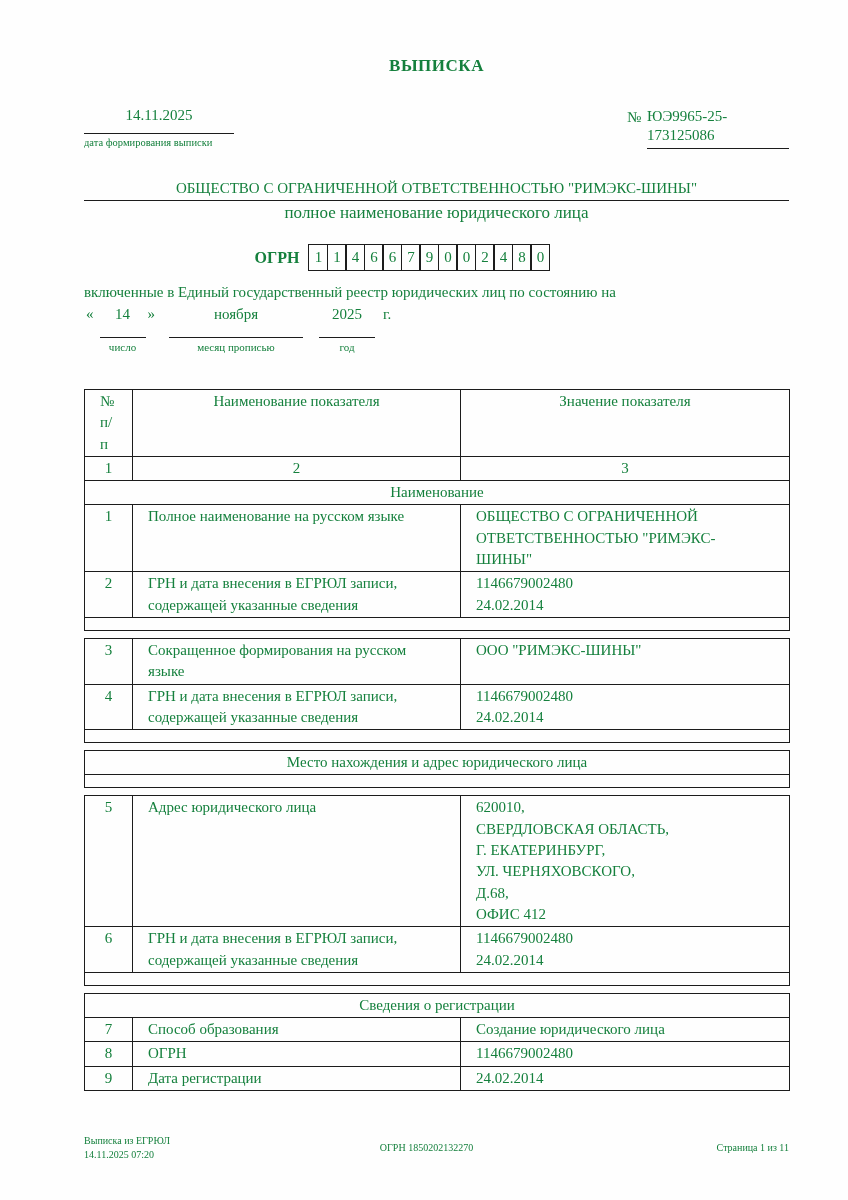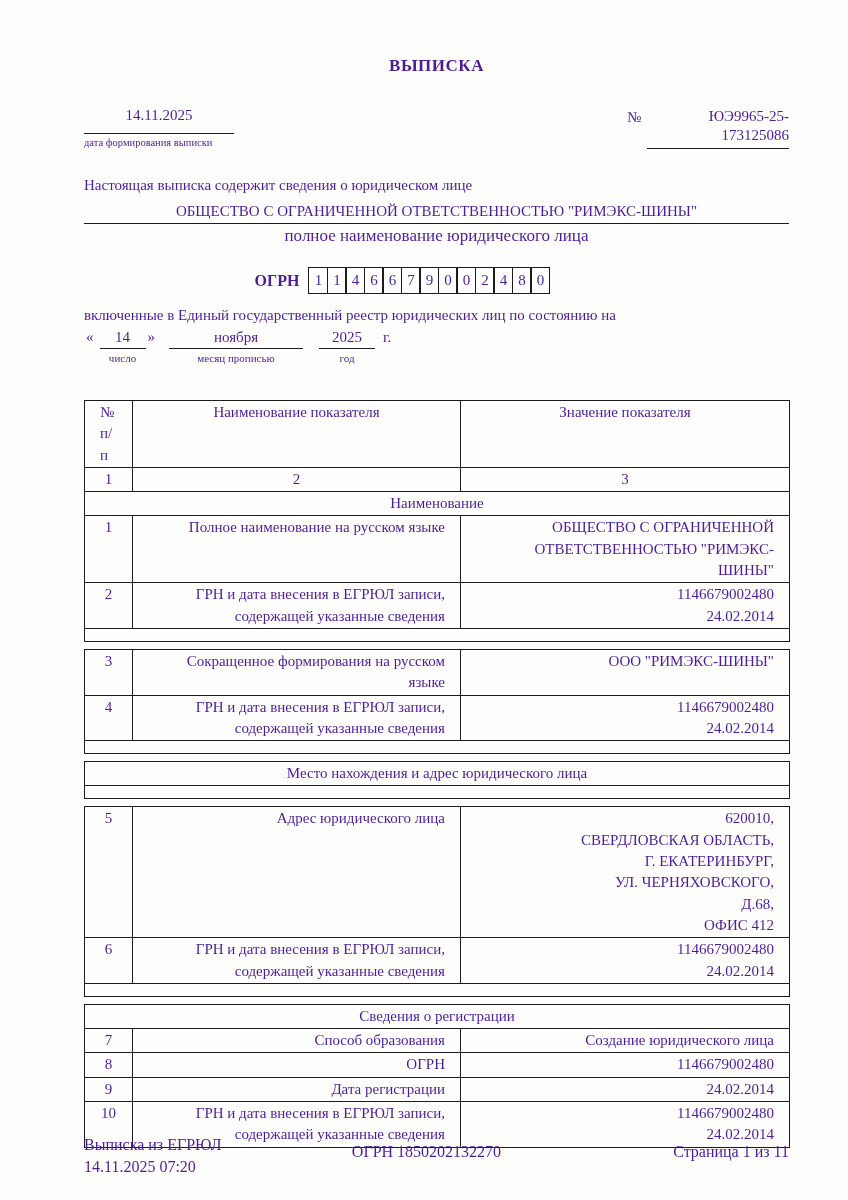--- a/index.html
+++ b/index.html
@@ -1,21 +1,21 @@
 <!DOCTYPE html>
 <html lang="ru"><head>
 <meta charset="utf-8">
 <style>
   html, body { margin: 0; padding: 0; background: #ffffff; }
   .page {
     position: relative;
     width: 848px;
     height: 1200px;
     background: #fefefe;
-    color: #4c1d95;
+    color: #15803d;
     font-family: "Liberation Serif", "DejaVu Serif", serif;
     font-size: 15px;
     overflow: hidden;
   }
   .content {
     position: absolute;
     left: 84px;
     top: 56px;
     width: 705px;
   }
@@ -29,21 +29,21 @@
     text-align: center;
     font-weight: bold;
     font-size: 15.5px;
     margin-top: 7px;
   }
   .meta { position: relative; height: 64px; margin-top: 31px; }
   .meta-date { position: absolute; left: 0; top: 0; width: 150px; }
   .meta-date-value { text-align: center; padding-bottom: 9px; border-bottom: 1.5px solid #1c1c1c; }
   .meta-date-label { text-align: left; font-size: 10.5px; padding-top: 3px; }
   .meta-no-sign { position: absolute; left: 543px; top: 2px; }
-  .meta-number { position: absolute; left: 563px; top: 0; width: 142px; text-align: right; }
+  .meta-number { position: absolute; left: 563px; top: 0; width: 142px; text-align: left; }
   .meta-number-lines { padding-bottom: 3px; border-bottom: 1.5px solid #1c1c1c; line-height: 1.25; }
   .intro-line { margin-top: 6px; }
   .company-name {
     text-align: center;
     margin-top: 9px;
     padding-bottom: 3px;
     border-bottom: 1.5px solid #1c1c1c;
   }
   .company-label { text-align: center; font-size: 17px; padding-top: 2px; }
   .ogrn-row {
@@ -63,21 +63,21 @@
     display: flex;
     align-items: center;
     justify-content: center;
     font-size: 15px;
   }
   .ogrn-box:first-child { margin-left: 0; }
   .included-line { margin-top: 13px; }
   .dateline { display: flex; align-items: flex-start; margin-top: 5px; }
   .dl-quote { padding: 0 2px; }
   .dl-field { text-align: center; }
-  .dl-value { border-bottom: 1.5px solid #1c1c1c; padding-bottom: 2px; }
+  .dl-value { border-bottom: 1.5px solid #1c1c1c; padding-bottom: 14px; }
   .dl-label { font-size: 11px; padding-top: 3px; }
   .dl-day { width: 46px; margin-left: 4px; }
   .dl-month { width: 134px; margin-left: 12px; }
   .dl-year { width: 56px; margin-left: 16px; }
   .dl-suffix { margin-left: 8px; }
   .table-area { margin-top: 36px; }
   table.egrul {
     border-collapse: collapse;
     table-layout: fixed;
     width: 705px;
@@ -90,30 +90,30 @@
     font-size: 15px;
     font-weight: normal;
     line-height: 1.42;
   }
   th.col-head { text-align: center; height: 24px; vertical-align: middle; padding: 0 2px; }
   th.col-head.first { text-align: left; }
   td.num-col { text-align: center; padding: 1px 2px; }
   td.colnum-cell { text-align: center; height: 19px; padding: 0; }
   td.section-cell { text-align: center; font-weight: bold; height: 20px; }
   td.spacer-cell { height: 10px; padding: 0; }
-  td.name-cell, td.value-cell { white-space: pre-line; text-align: right; }
+  td.name-cell, td.value-cell { white-space: pre-line; }
   .footer {
     position: absolute;
     left: 84px;
     top: 1134px;
     width: 705px;
     display: flex;
     justify-content: space-between;
     align-items: flex-start;
-    font-size: 16px;
+    font-size: 10px;
     line-height: 1.35;
   }
   .footer-left { width: 200px; text-align: left; }
   .footer-center { width: 260px; text-align: center; padding-top: 7px; transform: translateX(-30px); }
   .footer-right { width: 160px; text-align: right; padding-top: 7px; }
 </style>
 </head>
 <body>
 
 <div class="page">
@@ -128,21 +128,20 @@
       </div>
       <div class="meta-no-sign">№</div>
       <div class="meta-number">
         <div class="meta-number-lines">
           <div>ЮЭ9965-25-</div>
           <div>173125086</div>
         </div>
       </div>
     </div>
 
-    <div class="intro-line">Настоящая выписка содержит сведения о юридическом лице</div>
 
     <div class="company-name">ОБЩЕСТВО С ОГРАНИЧЕННОЙ ОТВЕТСТВЕННОСТЬЮ "РИМЭКС-ШИНЫ"</div>
     <div class="company-label">полное наименование юридического лица</div>
 
     <div class="ogrn-row">
       <span class="ogrn-label">ОГРН</span>
       <span class="ogrn-boxes">
           <span class="ogrn-box">1</span>
           <span class="ogrn-box">1</span>
           <span class="ogrn-box">4</span>
@@ -306,27 +305,20 @@
             <tr>
               <td class="num-col">8</td>
               <td class="name-cell">ОГРН</td>
               <td class="value-cell">1146679002480</td>
             </tr>
             <tr>
               <td class="num-col">9</td>
               <td class="name-cell">Дата регистрации</td>
               <td class="value-cell">24.02.2014</td>
             </tr>
-            <tr>
-              <td class="num-col">10</td>
-              <td class="name-cell">ГРН и дата внесения в ЕГРЮЛ записи,
-содержащей указанные сведения</td>
-              <td class="value-cell">1146679002480
-24.02.2014</td>
-            </tr>
           </tbody>
         </table>
       </div>
   </div>
 
   <div class="footer">
     <div class="footer-left">
       <div>Выписка из ЕГРЮЛ</div>
       <div>14.11.2025 07:20</div>
     </div>

